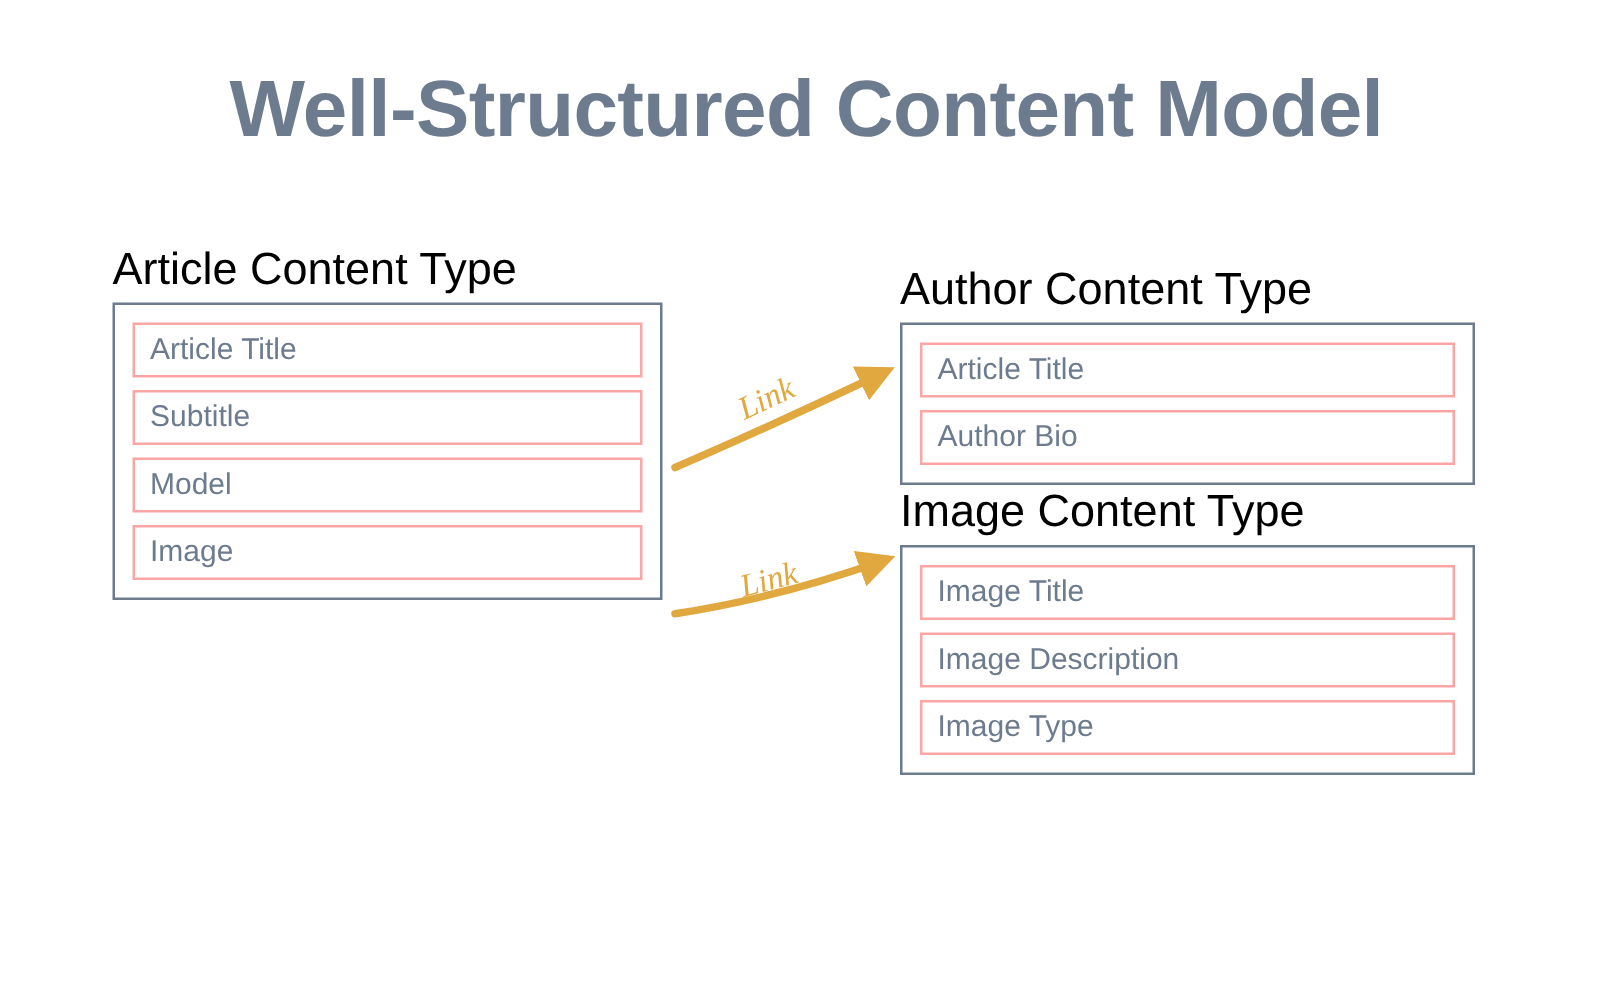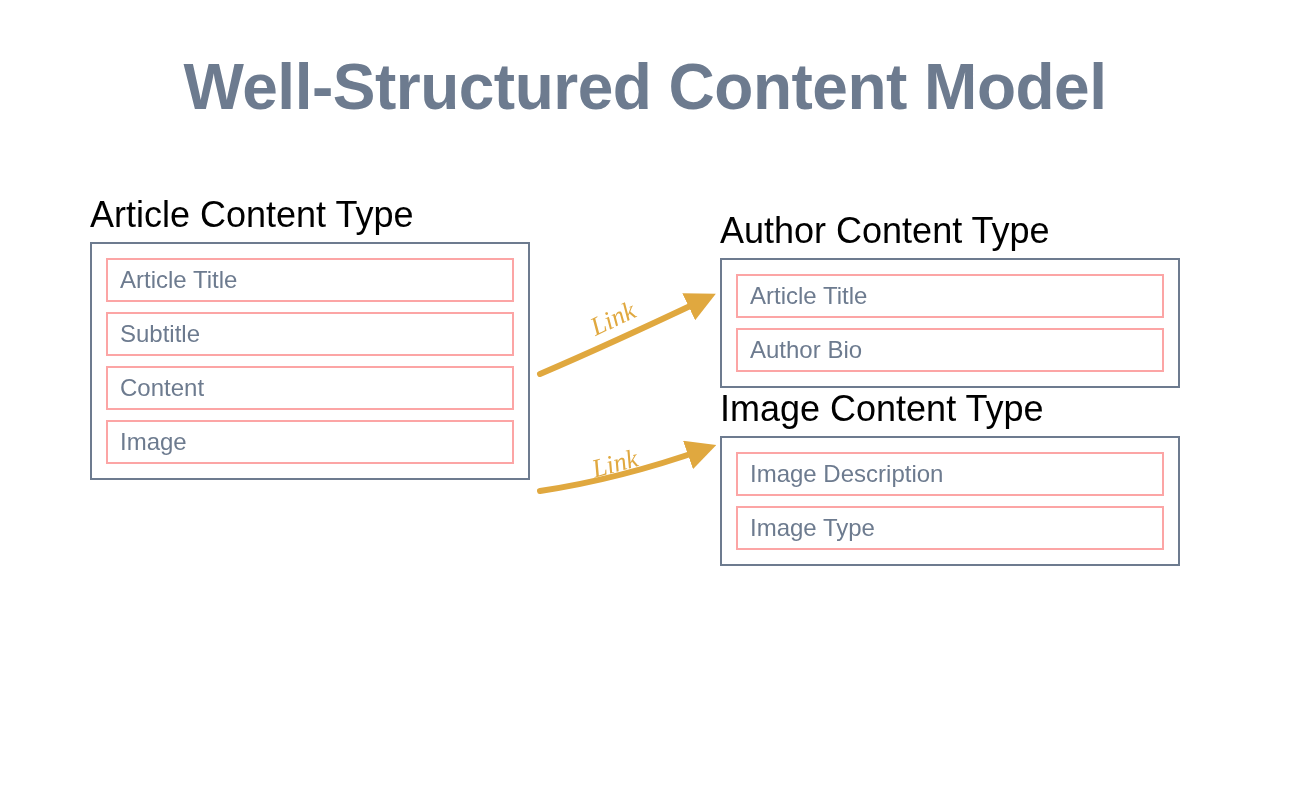--- a/index.html
+++ b/index.html
@@ -77,37 +77,38 @@
 
 <h1 class="title">Well-Structured Content Model</h1>
 
 <div class="diagram">
 
   <div class="left-col">
     <div class="box-label">Article Content Type</div>
     <div class="content-type-box">
       <div class="field">Article Title</div>
       <div class="field">Subtitle</div>
-      <div class="field">Content</div>
+      <div class="field">Model</div>
       <div class="field">Image</div>
     </div>
   </div>
 
   <div class="right-col">
     <div>
       <div class="box-label">Author Content Type</div>
       <div class="content-type-box">
         <div class="field">Article Title</div>
         <div class="field">Author Bio</div>
       </div>
     </div>
 
     <div class="image-type-wrapper">
       <div class="box-label">Image Content Type</div>
       <div class="content-type-box">
+        <div class="field">Image Title</div>
         <div class="field">Image Description</div>
         <div class="field">Image Type</div>
       </div>
     </div>
   </div>
 
   <svg class="arrow-svg" style="left:530px; top:80px; width:200px; height:120px;">
     <defs>
       <marker id="arrowhead1" markerWidth="5" markerHeight="5" refX="3" refY="2.5" orient="auto">
         <polygon points="0 0, 5 2.5, 0 5" fill="#e0a83f"></polygon>

